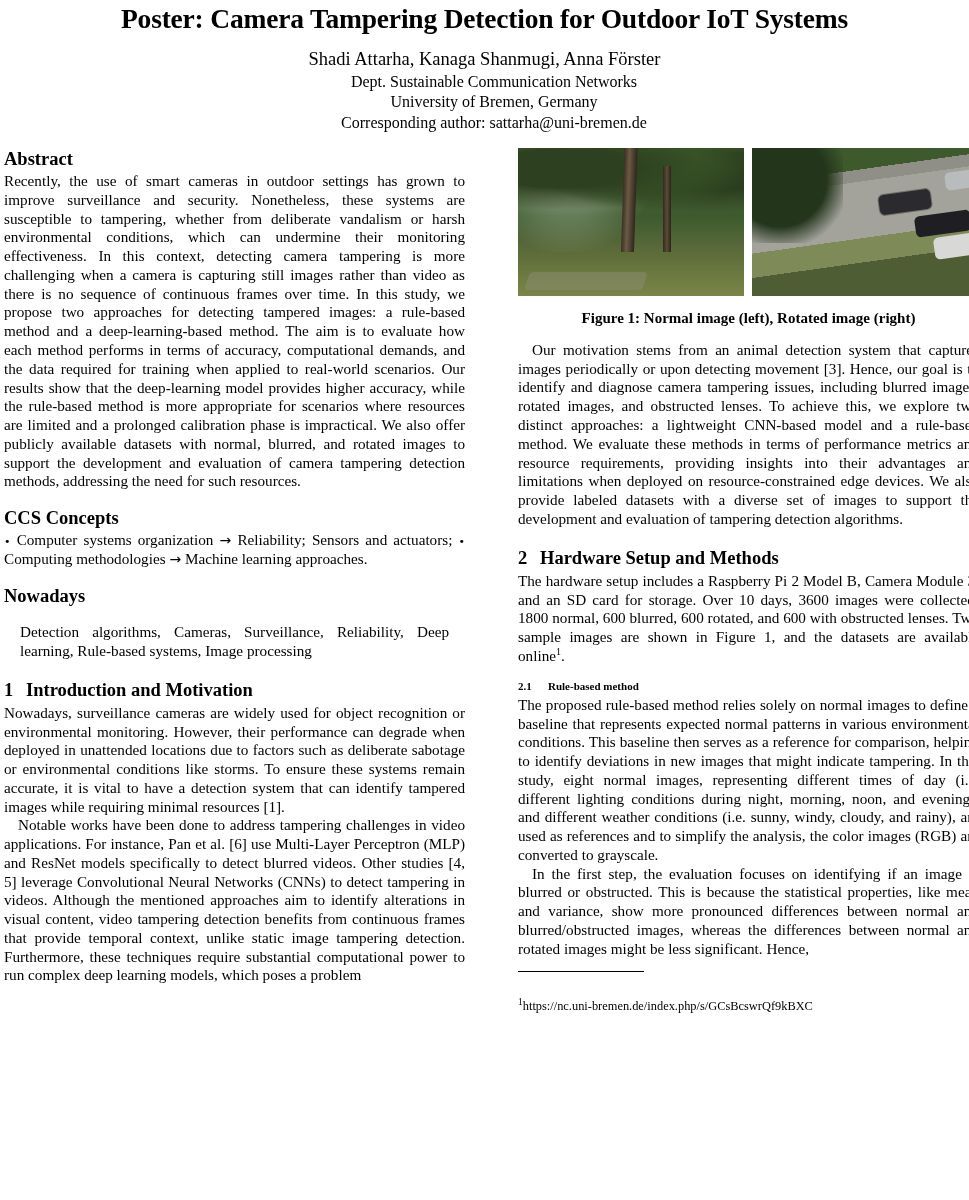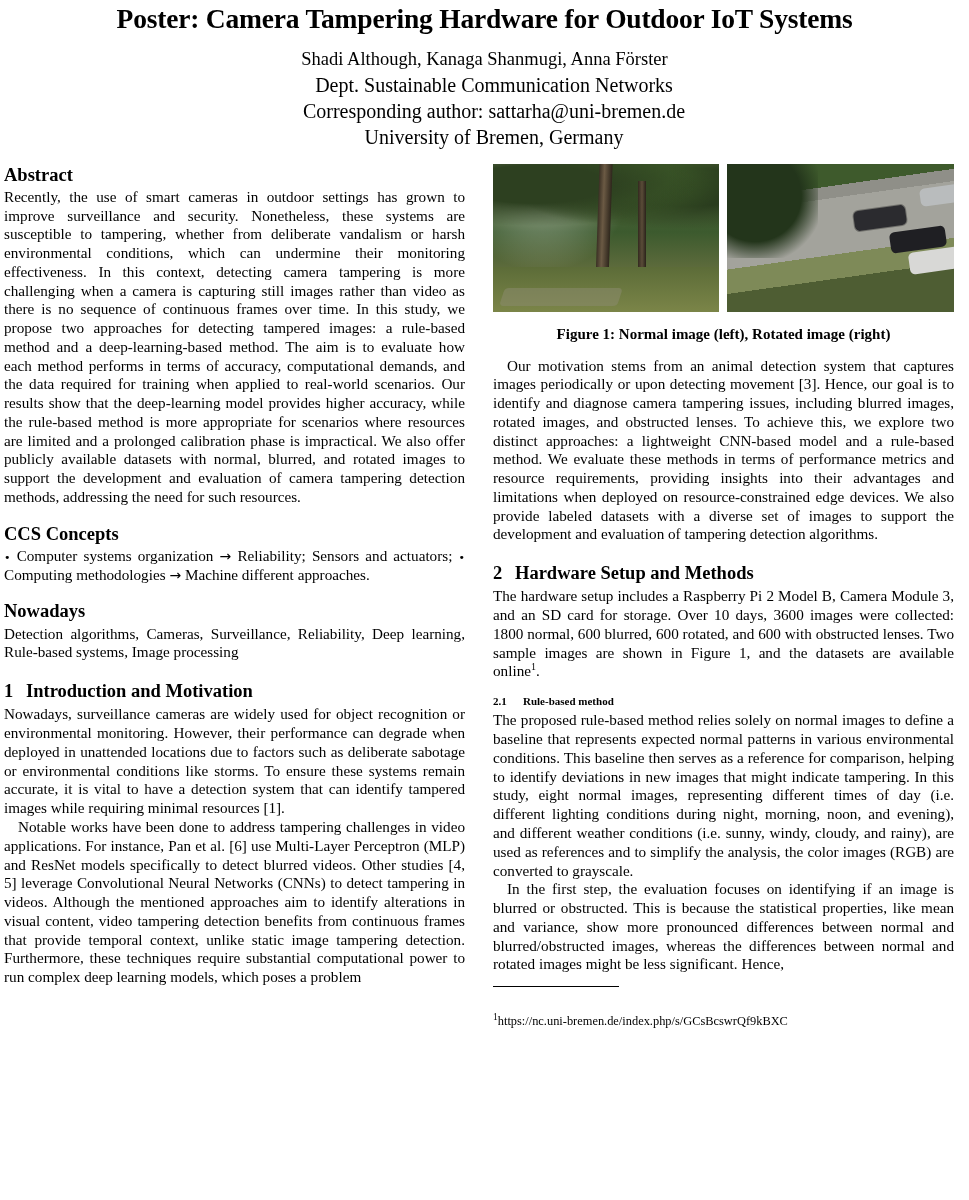--- a/index.html
+++ b/index.html
@@ -31,30 +31,30 @@
     letter-spacing: -0.2px;
   }
   .authors {
     text-align: center;
     font-size: 18.5px;
     margin-top: 14px;
     line-height: 1.26;
   }
   .affil {
     text-align: center;
-    font-size: 20px;
+    font-size: 16px;
     line-height: 1.3;
     padding-left: 19px;
   }
   .columns {
     display: flex;
     margin-top: 14px;
     padding: 0 4px;
     box-sizing: border-box;
-    gap: 28px;
+    gap: 53px;
   }
   .col {
     width: 461px;
     flex: 0 0 461px;
   }
   h2.sec {
     font-size: 18.5px;
     font-weight: bold;
     margin: 0 0 2px 0;
     line-height: 1.2;
@@ -94,21 +94,21 @@
     font-size: 15.2px;
     line-height: 1.235;
     text-align: justify;
     margin: 0;
   }
   .ccs b { font-weight: normal; }
   .kw {
     font-size: 15.2px;
     line-height: 1.235;
     text-align: justify;
-    margin: 0;
+    margin: 16px;
   }
   .gap-md { height: 16px; }
   .figure {
     display: flex;
     gap: 8px;
     width: 100%;
   }
   .fig-img {
     height: 148px;
     position: relative;
@@ -203,37 +203,37 @@
   .footnote sup { font-size: 9.5px; }
   sup { font-size: 10px; vertical-align: super; line-height: 0; }
   .arrow { font-family: "DejaVu Sans", sans-serif; font-size: 14px; }
   .bullet { font-family: "DejaVu Sans", sans-serif; font-size: 11px; }
 </style>
 </head>
 <body>
 
 <div class="page">
 
-  <h1 class="title">Poster: Camera Tampering Hardware for Outdoor IoT Systems</h1>
-
-  <div class="authors">Shadi Although, Kanaga Shanmugi, Anna Förster</div>
+  <h1 class="title">Poster: Camera Tampering Detection for Outdoor IoT Systems</h1>
+
+  <div class="authors">Shadi Attarha, Kanaga Shanmugi, Anna Förster</div>
   <div class="affil">Dept. Sustainable Communication Networks</div>
+  <div class="affil">University of Bremen, Germany</div>
   <div class="affil">Corresponding author: sattarha@uni-bremen.de</div>
-  <div class="affil">University of Bremen, Germany</div>
 
   <div class="columns">
 
     <div class="col">
 
       <h2 class="sec">Abstract</h2>
       <p class="body">Recently, the use of smart cameras in outdoor settings has grown to improve surveillance and security. Nonetheless, these systems are susceptible to tampering, whether from deliberate vandalism or harsh environmental conditions, which can undermine their monitoring effectiveness. In this context, detecting camera tampering is more challenging when a camera is capturing still images rather than video as there is no sequence of continuous frames over time. In this study, we propose two approaches for detecting tampered images: a rule-based method and a deep-learning-based method. The aim is to evaluate how each method performs in terms of accuracy, computational demands, and the data required for training when applied to real-world scenarios. Our results show that the deep-learning model provides higher accuracy, while the rule-based method is more appropriate for scenarios where resources are limited and a prolonged calibration phase is impractical. We also offer publicly available datasets with normal, blurred, and rotated images to support the development and evaluation of camera tampering detection methods, addressing the need for such resources.</p>
 
       <div class="gap-md"></div>
       <h2 class="sec">CCS Concepts</h2>
-      <p class="ccs"><span class="bullet">•</span> <b>Computer systems organization</b> <span class="arrow">→</span> <b>Reliability</b><span>;</span> <b>Sensors and actuators</b><span>;</span> <span class="bullet">•</span> <b>Computing methodologies</b> <span class="arrow">→</span> <b>Machine different approaches</b><span>.</span></p>
+      <p class="ccs"><span class="bullet">•</span> <b>Computer systems organization</b> <span class="arrow">→</span> <b>Reliability</b><span>;</span> <b>Sensors and actuators</b><span>;</span> <span class="bullet">•</span> <b>Computing methodologies</b> <span class="arrow">→</span> <b>Machine learning approaches</b><span>.</span></p>
 
       <div class="gap-md"></div>
       <h2 class="sec">Nowadays</h2>
       <p class="kw">Detection algorithms, Cameras, Surveillance, Reliability, Deep learning, Rule-based systems, Image processing</p>
 
       <h2 class="numsec"><span class="num">1</span><span>Introduction and Motivation</span></h2>
       <p class="body">Nowadays, surveillance cameras are widely used for object recognition or environmental monitoring. However, their performance can degrade when deployed in unattended locations due to factors such as deliberate sabotage or environmental conditions like storms. To ensure these systems remain accurate, it is vital to have a detection system that can identify tampered images while requiring minimal resources [1].</p>
       <p class="body indent">Notable works have been done to address tampering challenges in video applications. For instance, Pan et al. [6] use Multi-Layer Perceptron (MLP) and ResNet models specifically to detect blurred videos. Other studies [4, 5] leverage Convolutional Neural Networks (CNNs) to detect tampering in videos. Although the mentioned approaches aim to identify alterations in visual content, video tampering detection benefits from continuous frames that provide temporal context, unlike static image tampering detection. Furthermore, these techniques require substantial computational power to run complex deep learning models, which poses a problem</p>
 
     </div>

